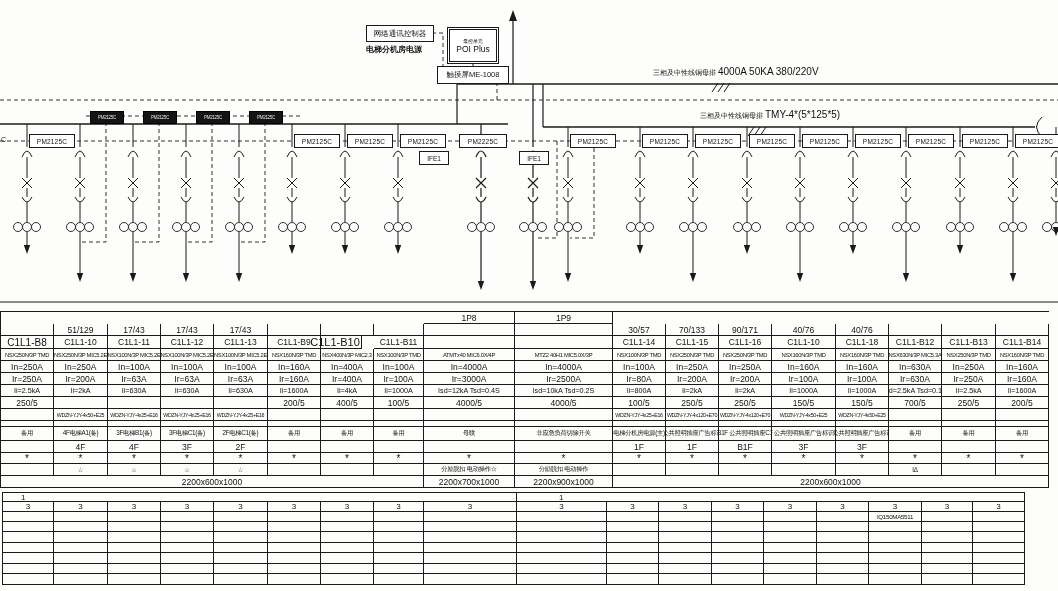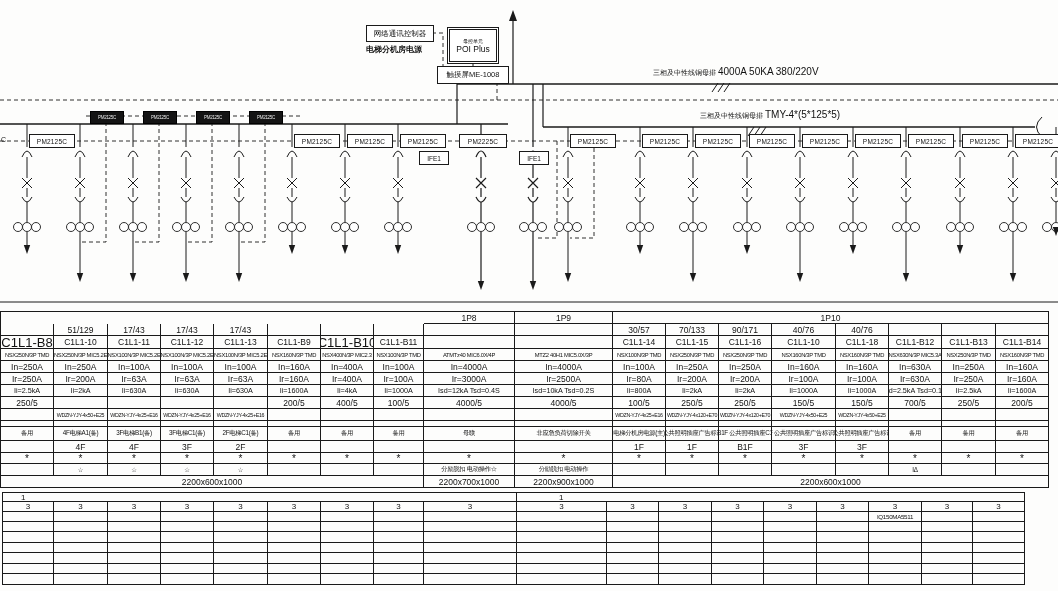--- a/index.html
+++ b/index.html
@@ -379,46 +379,45 @@
       <div class="pm-label" style="left: 1015px; top: 134px; width: 44px;">PM2125C</div>
       <div class="meter-dark" style="left: 90px; top: 111px;">PM2125C</div>
       <div class="meter-dark" style="left: 143px; top: 111px;">PM2125C</div>
       <div class="meter-dark" style="left: 196px; top: 111px;">PM2125C</div>
       <div class="meter-dark" style="left: 249px; top: 111px;">PM2125C</div>
     </div>
 
   <div id="main-table" style="left:0;top:311px;width:1048px;height:176px;">
       <div class="cell" style="left: 423px; top: 0px; width: 91px; height: 12px; font-size: 8.5px;">1P8</div>
       <div class="cell" style="left: 514px; top: 0px; width: 98px; height: 12px; font-size: 8.5px;">1P9</div>
-      <div class="cell" style="left: 612px; top: 0px; width: 436px; height: 12px; font-size: 8.5px;">1P10</div>
       <div class="cell" style="left: 0px; top: 12px; width: 53px; height: 12px; font-size: 8.5px;"></div>
       <div class="cell" style="left: 53px; top: 12px; width: 54px; height: 12px; font-size: 8.5px;">51/129</div>
       <div class="cell" style="left: 107px; top: 12px; width: 53px; height: 12px; font-size: 8.5px;">17/43</div>
       <div class="cell" style="left: 160px; top: 12px; width: 53px; height: 12px; font-size: 8.5px;">17/43</div>
       <div class="cell" style="left: 213px; top: 12px; width: 54px; height: 12px; font-size: 8.5px;">17/43</div>
       <div class="cell" style="left: 267px; top: 12px; width: 53px; height: 12px; font-size: 8.5px;"></div>
       <div class="cell" style="left: 320px; top: 12px; width: 53px; height: 12px; font-size: 8.5px;"></div>
       <div class="cell" style="left: 373px; top: 12px; width: 50px; height: 12px; font-size: 8.5px;"></div>
       <div class="cell" style="left: 423px; top: 12px; width: 91px; height: 12px; font-size: 8.5px;"></div>
       <div class="cell" style="left: 514px; top: 12px; width: 98px; height: 12px; font-size: 8.5px;"></div>
       <div class="cell" style="left: 612px; top: 12px; width: 53px; height: 12px; font-size: 8.5px;">30/57</div>
       <div class="cell" style="left: 665px; top: 12px; width: 53px; height: 12px; font-size: 8.5px;">70/133</div>
       <div class="cell" style="left: 718px; top: 12px; width: 53px; height: 12px; font-size: 8.5px;">90/171</div>
       <div class="cell" style="left: 771px; top: 12px; width: 64px; height: 12px; font-size: 8.5px;">40/76</div>
       <div class="cell" style="left: 835px; top: 12px; width: 53px; height: 12px; font-size: 8.5px;">40/76</div>
       <div class="cell" style="left: 888px; top: 12px; width: 53px; height: 12px; font-size: 8.5px;"></div>
       <div class="cell" style="left: 941px; top: 12px; width: 54px; height: 12px; font-size: 8.5px;"></div>
       <div class="cell" style="left: 995px; top: 12px; width: 53px; height: 12px; font-size: 8.5px;"></div>
-      <div class="cell" style="left: 0px; top: 24px; width: 53px; height: 13px; font-size: 13px;">C1L1-B8</div>
+      <div class="cell" style="left: 0px; top: 24px; width: 53px; height: 13px; font-size: 10px;">C1L1-B8</div>
       <div class="cell" style="left: 53px; top: 24px; width: 54px; height: 13px; font-size: 8.5px;">C1L1-10</div>
       <div class="cell" style="left: 107px; top: 24px; width: 53px; height: 13px; font-size: 8.5px;">C1L1-11</div>
       <div class="cell" style="left: 160px; top: 24px; width: 53px; height: 13px; font-size: 8.5px;">C1L1-12</div>
       <div class="cell" style="left: 213px; top: 24px; width: 54px; height: 13px; font-size: 8.5px;">C1L1-13</div>
       <div class="cell" style="left: 267px; top: 24px; width: 53px; height: 13px; font-size: 8.5px;">C1L1-B9</div>
-      <div class="cell" style="left: 320px; top: 24px; width: 53px; height: 13px; font-size: 13px;">C1L1-B10</div>
+      <div class="cell" style="left: 308px; top: 24px; width: 53px; height: 13px; font-size: 11px;">C1L1-B10</div>
       <div class="cell" style="left: 373px; top: 24px; width: 50px; height: 13px; font-size: 8.5px;">C1L1-B11</div>
       <div class="cell" style="left: 423px; top: 24px; width: 91px; height: 13px; font-size: 8.5px;"></div>
       <div class="cell" style="left: 514px; top: 24px; width: 98px; height: 13px; font-size: 8.5px;"></div>
       <div class="cell" style="left: 612px; top: 24px; width: 53px; height: 13px; font-size: 8.5px;">C1L1-14</div>
       <div class="cell" style="left: 665px; top: 24px; width: 53px; height: 13px; font-size: 8.5px;">C1L1-15</div>
       <div class="cell" style="left: 718px; top: 24px; width: 53px; height: 13px; font-size: 8.5px;">C1L1-16</div>
       <div class="cell" style="left: 771px; top: 24px; width: 64px; height: 13px; font-size: 8.5px;">C1L1-10</div>
       <div class="cell" style="left: 835px; top: 24px; width: 53px; height: 13px; font-size: 8.5px;">C1L1-18</div>
       <div class="cell" style="left: 888px; top: 24px; width: 53px; height: 13px; font-size: 8.5px;">C1L1-B12</div>
       <div class="cell" style="left: 941px; top: 24px; width: 54px; height: 13px; font-size: 8.5px;">C1L1-B13</div>

